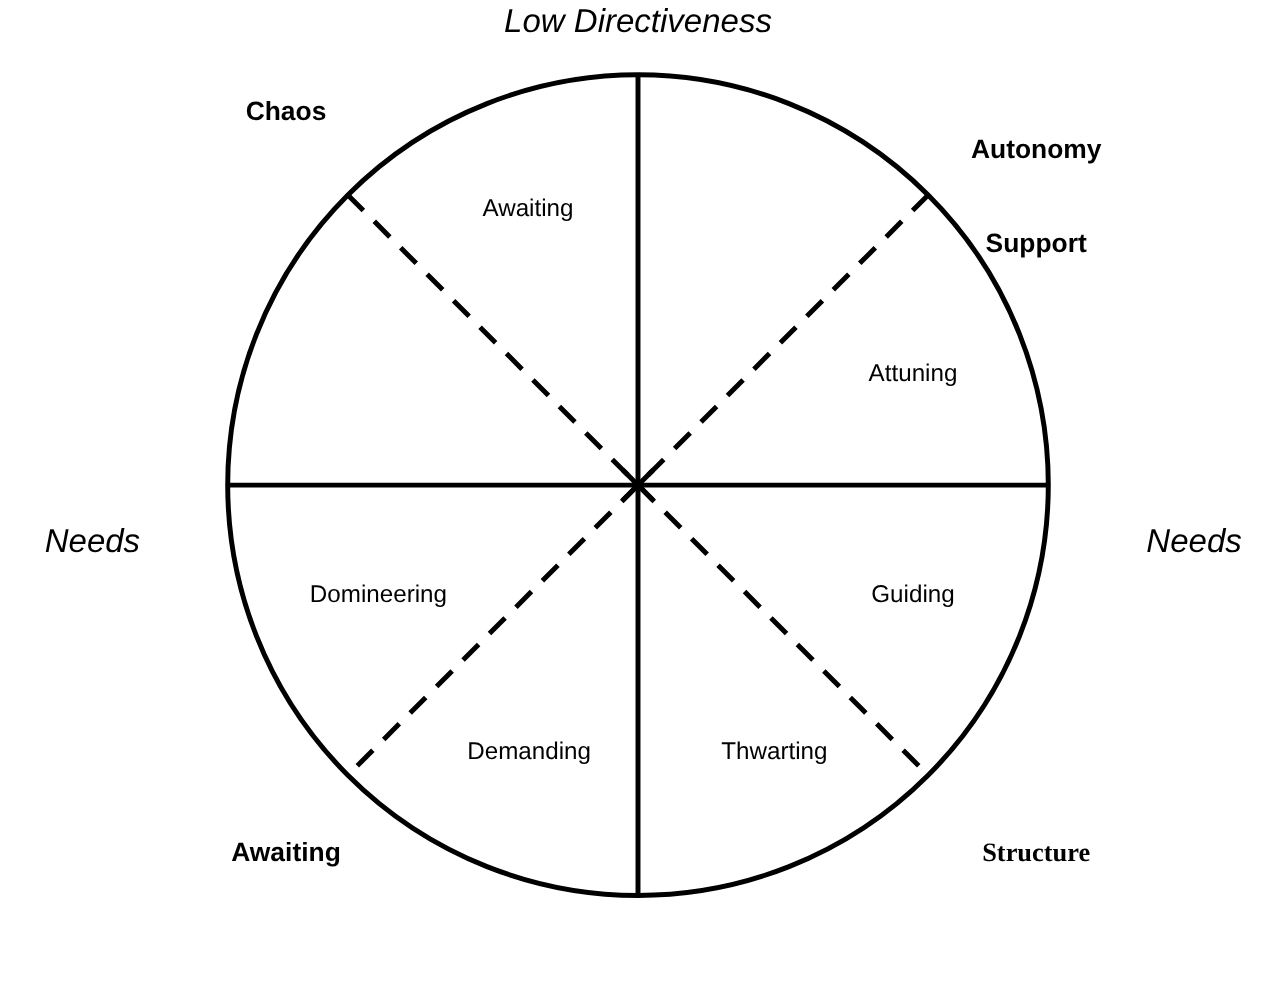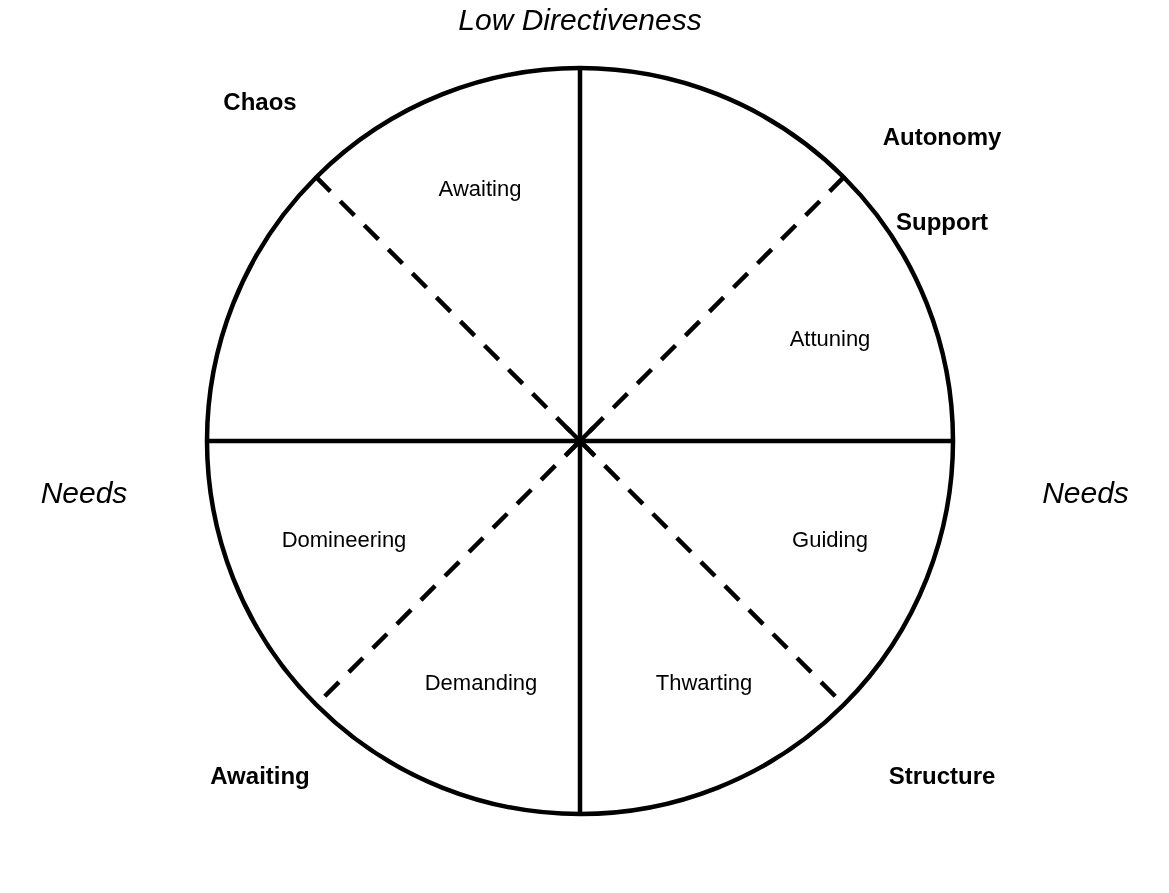--- a/index.html
+++ b/index.html
@@ -56,21 +56,21 @@
 
   
   #label-top        { left: 384px;  top: 2px;   width: 392px; }
   #label-bottom     { left: 384px;  top: 846px; width: 392px; }
   #label-left       { left: 0px;    top: 404px; width: 168px; }
   #label-right      { left: 1002px; top: 404px; width: 167px; }
 
   #label-chaos      { left: 148px;  top: 88px;  width: 224px; }
   #label-autonomy   { left: 812px;  top: 66px;  width: 260px; }
   #label-control    { left: 148px;  top: 762px; width: 224px; }
-  #label-structure  { left: 812px;  top: 762px; width: 260px; }
+  #label-structure  { left: 812px;  top: 762px; width: 260px; font-family: Liberation Serif, serif; }
 
   #seg-awaiting     { left: 340px;  top: 176px; width: 280px; }
   #seg-participative{ left: 548px;  top: 176px; width: 320px; }
   #seg-abandoning   { left: 190px;  top: 326px; width: 310px; }
   #seg-attuning     { left: 680px;  top: 326px; width: 300px; }
   #seg-domineering  { left: 184px;  top: 527px; width: 320px; }
   #seg-guiding      { left: 680px;  top: 527px; width: 300px; }
   #seg-demanding    { left: 340px;  top: 670px; width: 282px; }
   #seg-clarifying   { left: 548px;  top: 670px; width: 312px; }
 </style>

